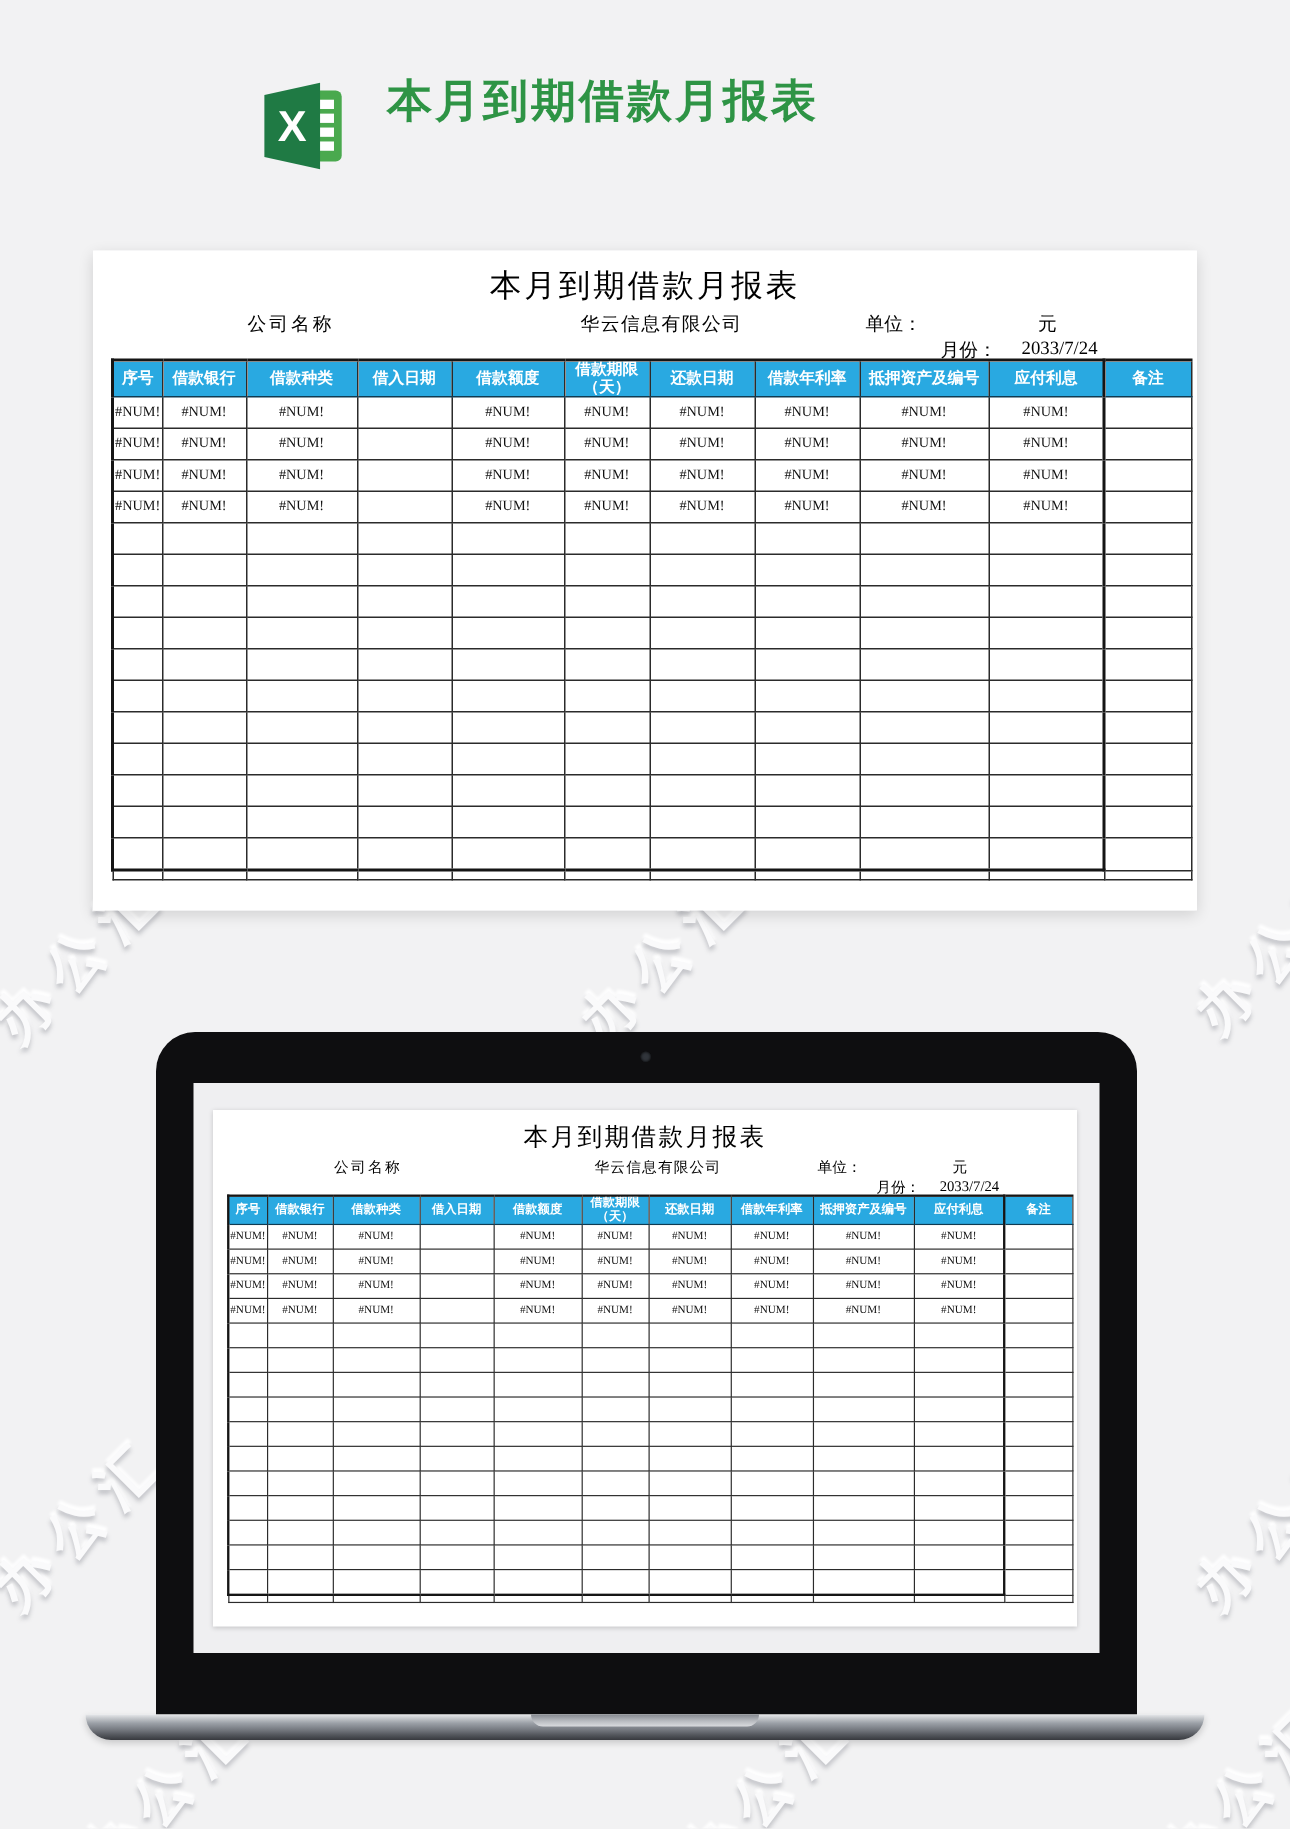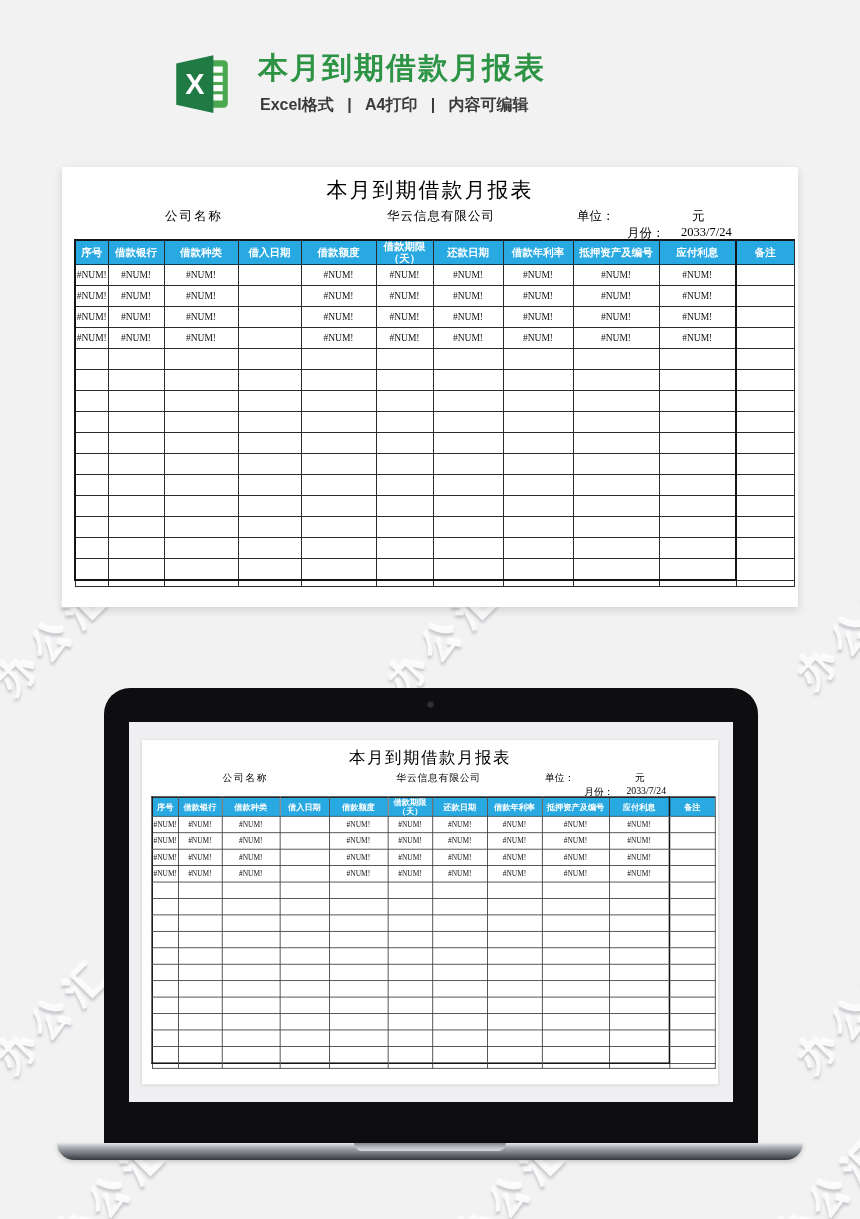--- a/index.html
+++ b/index.html
@@ -120,21 +120,20 @@
           <rect x="42" y="33" width="11" height="6"></rect>
         <rect x="29" y="42" width="10" height="6"></rect>
           <rect x="42" y="42" width="11" height="6"></rect>
       </g>
       <polygon points="8,12 44,4 44,60 8,52" fill="#1f7a44"></polygon>
       <text x="26" y="42" text-anchor="middle" fill="#ffffff" font-family="Liberation Sans, sans-serif" font-size="28" font-weight="bold">X</text>
     </svg>
   </div>
   <div class="hero-text">
     <h1 id="hero-title" style="color: rgb(46, 148, 69);">本月到期借款月报表</h1>
-    <p>Excel格式   |   A4打印   |   内容可编辑</p>
   </div>
 </header>
 
 <section class="main-panel">
   <div class="sheet">
     <div class="sheet-title">本月到期借款月报表</div>
     <div class="info-row">
       <span class="co-label">公司名称</span>
       <span class="co-name">华云信息有限公司</span>
       <span class="unit-label">单位：</span>

